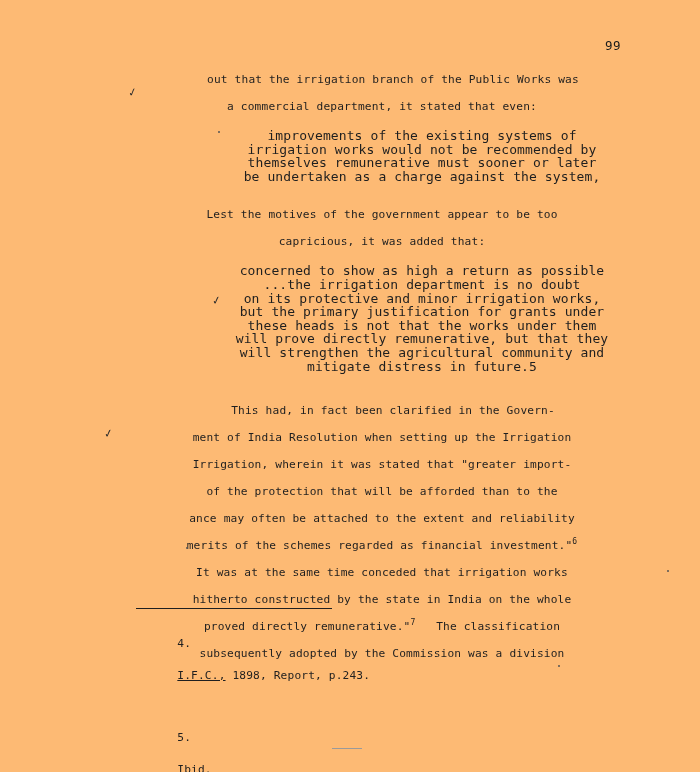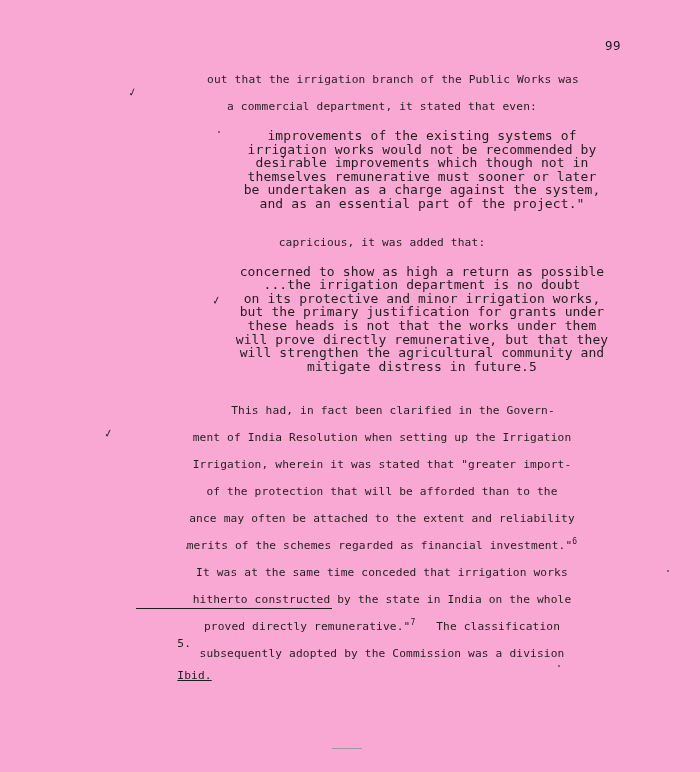--- a/index.html
+++ b/index.html
@@ -4,21 +4,21 @@
 <style>
   html, body {
     margin: 0;
     padding: 0;
     background: #ffffff;
   }
   .page {
     position: relative;
     width: 700px;
     height: 772px;
-    background: #f9a8d4;
+    background: #fdba74;
     font-family: "DejaVu Sans Mono", "Liberation Mono", monospace;
     color: #1a1a1a;
     overflow: hidden;
   }
   .page-number {
     position: absolute;
     top: 38px;
     right: 79px;
     font-size: 12.5px;
     letter-spacing: 0.5px;
@@ -132,29 +132,28 @@
   <div class="body-text">
 
     <div class="para">
       <div class="line indent">out that the irrigation branch of the Public Works was</div>
       <div class="line">a commercial department, it stated that even:</div>
     </div>
 
     <div class="quote">
       <div class="qline">improvements of the existing systems of</div>
       <div class="qline">irrigation works would not be recommended by</div>
-      <div class="qline">desirable improvements which though not in</div>
       <div class="qline">themselves remunerative must sooner or later</div>
       <div class="qline">be undertaken as a charge against the system,</div>
-      <div class="qline">and as an essential part of the project."</div>
     </div>
 
     <div class="gap-sm"></div>
 
     <div class="para">
+      <div class="line">Lest the motives of the government appear to be too</div>
       <div class="line">capricious, it was added that:</div>
     </div>
 
     <div class="quote">
       <div class="qline">concerned to show as high a return as possible</div>
       <div class="qline">...the irrigation department is no doubt</div>
       <div class="qline">on its protective and minor irrigation works,</div>
       <div class="qline">but the primary justification for grants under</div>
       <div class="qline">these heads is not that the works under them</div>
       <div class="qline">will prove directly remunerative, but that they</div>
@@ -185,20 +184,25 @@
 
   <div class="dot dot1"></div>
   <div class="dot dot2"></div>
   <div class="dot dot3"></div>
   <div class="dot dot4"></div>
 
   <div class="rule"></div>
 
   <div class="footnotes">
     <div class="fn">
+      <span>4.</span>
+      <span> </span>
+      <span class="u">I.F.C.,</span><span> 1898, Report, p.243.</span>
+    </div>
+    <div class="fn">
       <span>5.</span>
       <span> </span>
       <span class="u">Ibid.</span><span></span>
     </div>
 
   </div>
 
   <div class="bottom-rule"></div>
 
 </div>

